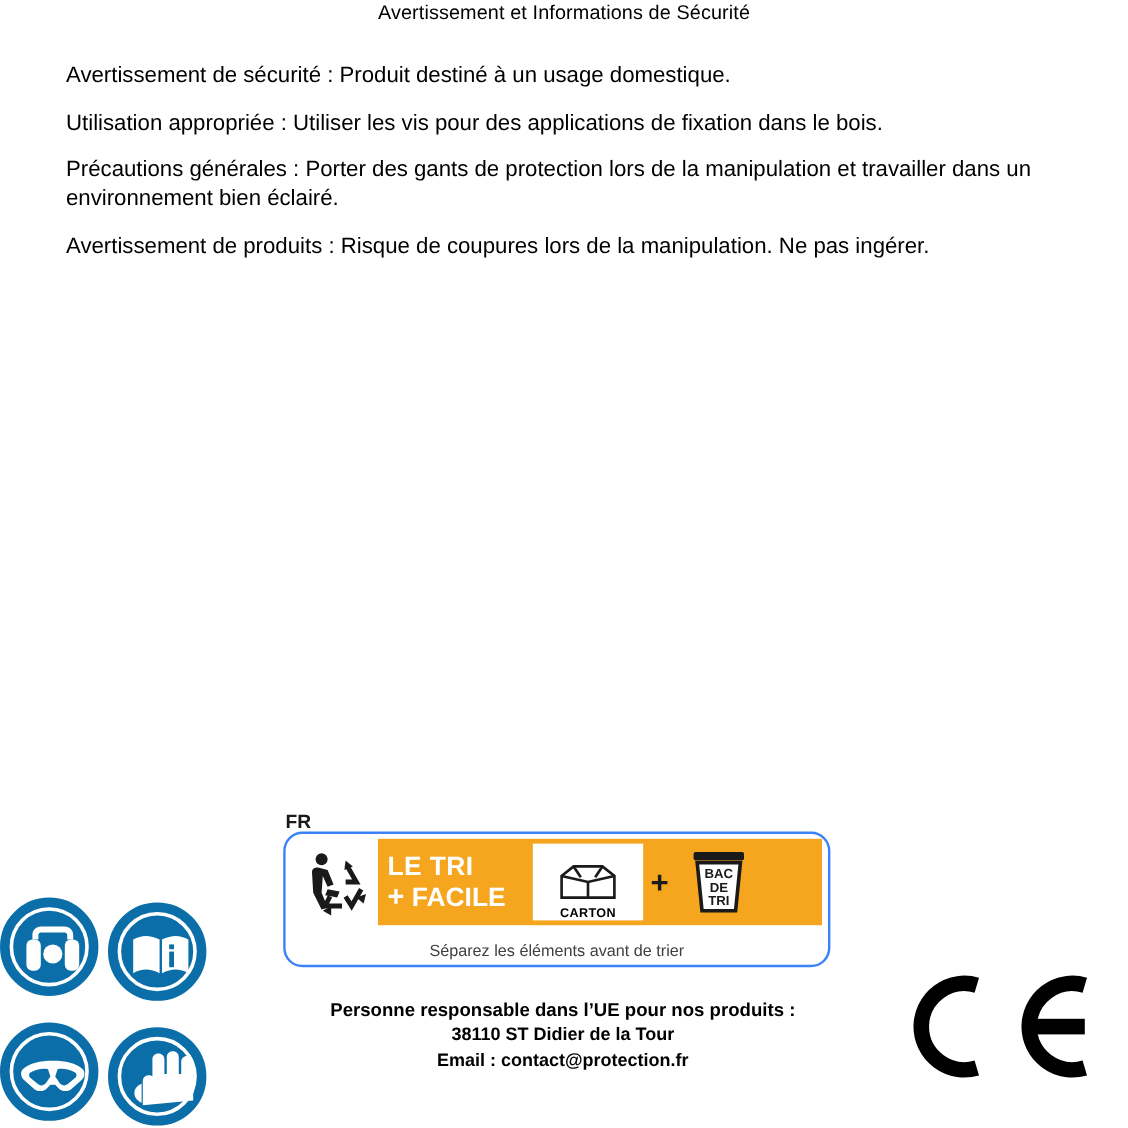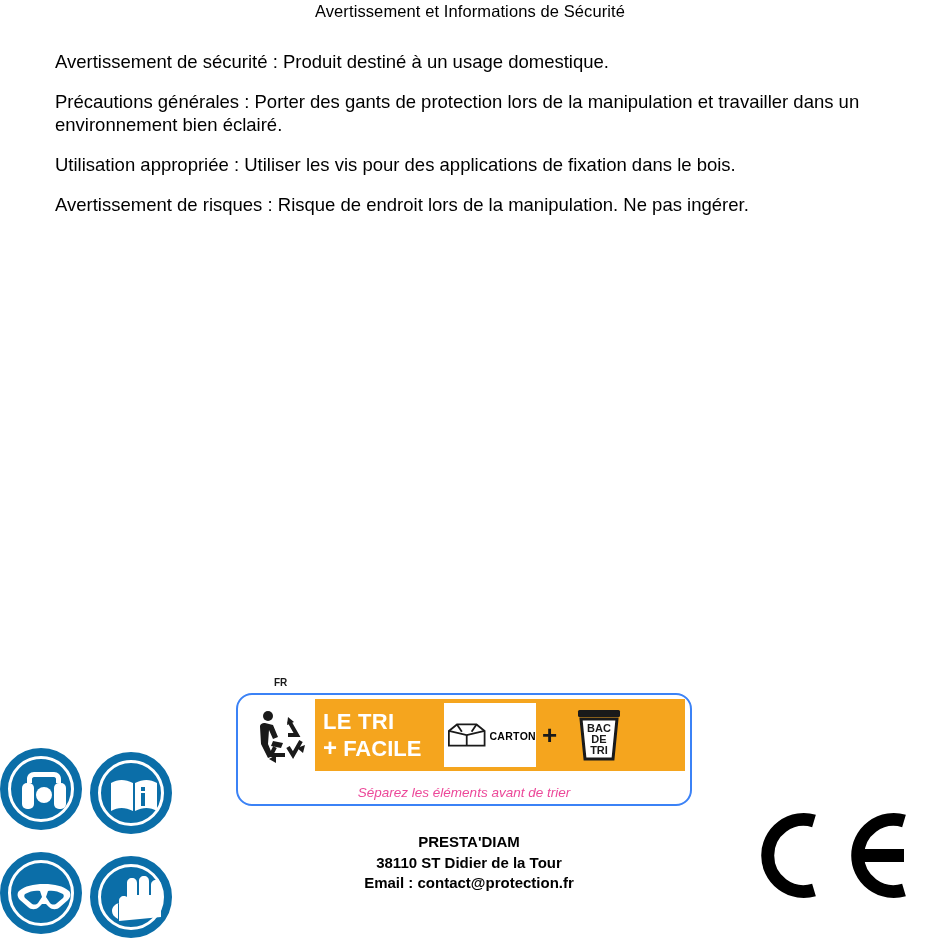--- a/index.html
+++ b/index.html
@@ -77,24 +77,23 @@
     position: absolute;
     left: 236px;
     top: 677px;
     width: 458px;
     height: 140px;
   }
   .fr-tag {
     position: absolute;
     left: 2px;
     top: 0px;
-    font-size: 10px;
+    font-size: 16px;
     font-weight: bold;
     color: #1a1a1a;
-    margin-left: 36px;
   }
   .triman-box {
     position: absolute;
     left: 0;
     top: 16px;
     width: 456px;
     height: 113px;
     border: 2px solid #3b82f6;
     border-radius: 16px;
     background: #ffffff;
@@ -129,21 +128,21 @@
     line-height: 1.0;
   }
   .letri .l1 { font-size: 22px; letter-spacing: 0.3px; }
   .letri .l2 { font-size: 22px; margin-top: 3px; }
   .letri .plus { font-size: 24px; }
   .white-panel {
     background: #ffffff;
     height: 64px;
     margin: 4px 3px;
     display: flex;
-    flex-direction: row;
+    flex-direction: column;
     align-items: center;
     justify-content: flex-end;
     width: 92px;
   }
   .white-panel .cap {
     font-size: 10.5px;
     font-weight: bold;
     letter-spacing: 0.3px;
     margin-top: 1px;
   }
@@ -160,22 +159,21 @@
     display: flex;
     align-items: center;
     justify-content: center;
   }
   .triman-footer {
     position: absolute;
     left: 0; right: 0;
     bottom: 4px;
     text-align: center;
     font-size: 13.5px;
-    font-style: italic;
-    color: #ec4899;
+    color: #404040;
   }
 
   
   .address {
     position: absolute;
     left: 195px;
     top: 832px;
     width: 548px;
     text-align: center;
     font-weight: bold;
@@ -193,23 +191,23 @@
     height: 95px;
   }
 </style>
 </head>
 <body>
 
 <div class="doc-title">Avertissement et Informations de Sécurité</div>
 
 <div class="safety-list">
   <div class="safety-item">Avertissement de sécurité : Produit destiné à un usage domestique.</div>
+  <div class="safety-item">Utilisation appropriée : Utiliser les vis pour des applications de fixation dans le bois.</div>
   <div class="safety-item">Précautions générales : Porter des gants de protection lors de la manipulation et travailler dans un environnement bien éclairé.</div>
-  <div class="safety-item">Utilisation appropriée : Utiliser les vis pour des applications de fixation dans le bois.</div>
-  <div class="safety-item">Avertissement de risques : Risque de endroit lors de la manipulation. Ne pas ingérer.</div>
+  <div class="safety-item">Avertissement de produits : Risque de coupures lors de la manipulation. Ne pas ingérer.</div>
 </div>
 
 <div class="pictos">
 
   <div class="picto" id="picto-ear">
     <div class="picto-ring"></div>
     <svg width="82" height="82" viewBox="0 0 82 82" aria-hidden="true">
       <g fill="#ffffff">
         <path d="M24 28 c0-4 3-7 7-7 h20 c4 0 7 3 7 7 v4 h-5 v-4 c0-1-1-2-2-2 H31 c-1 0-2 1-2 2 v4 h-5 z"></path>
         <rect x="19" y="32" width="12" height="26" rx="5"></rect>
@@ -320,21 +318,21 @@
         </div>
 
       </div>
     </div>
 
     <div class="triman-footer">Séparez les éléments avant de trier</div>
   </div>
 </div>
 
 <div class="address">
-  <div>PRESTA'DIAM</div>
+  <div class="line-resp">Personne responsable dans l’UE pour nos produits :</div>
   <div>38110 ST Didier de la Tour</div>
   <div>Email : contact@protection.fr</div>
 </div>
 
 <div class="ce-mark">
   <svg width="165" height="95" viewBox="0 0 165 95" aria-hidden="true">
     <g fill="none" stroke="#000000" stroke-width="13">
       <path d="M62 13 A36 36 0 1 0 62 82"></path>
       <path d="M152 13 A36 36 0 1 0 152 82"></path>
     </g>

